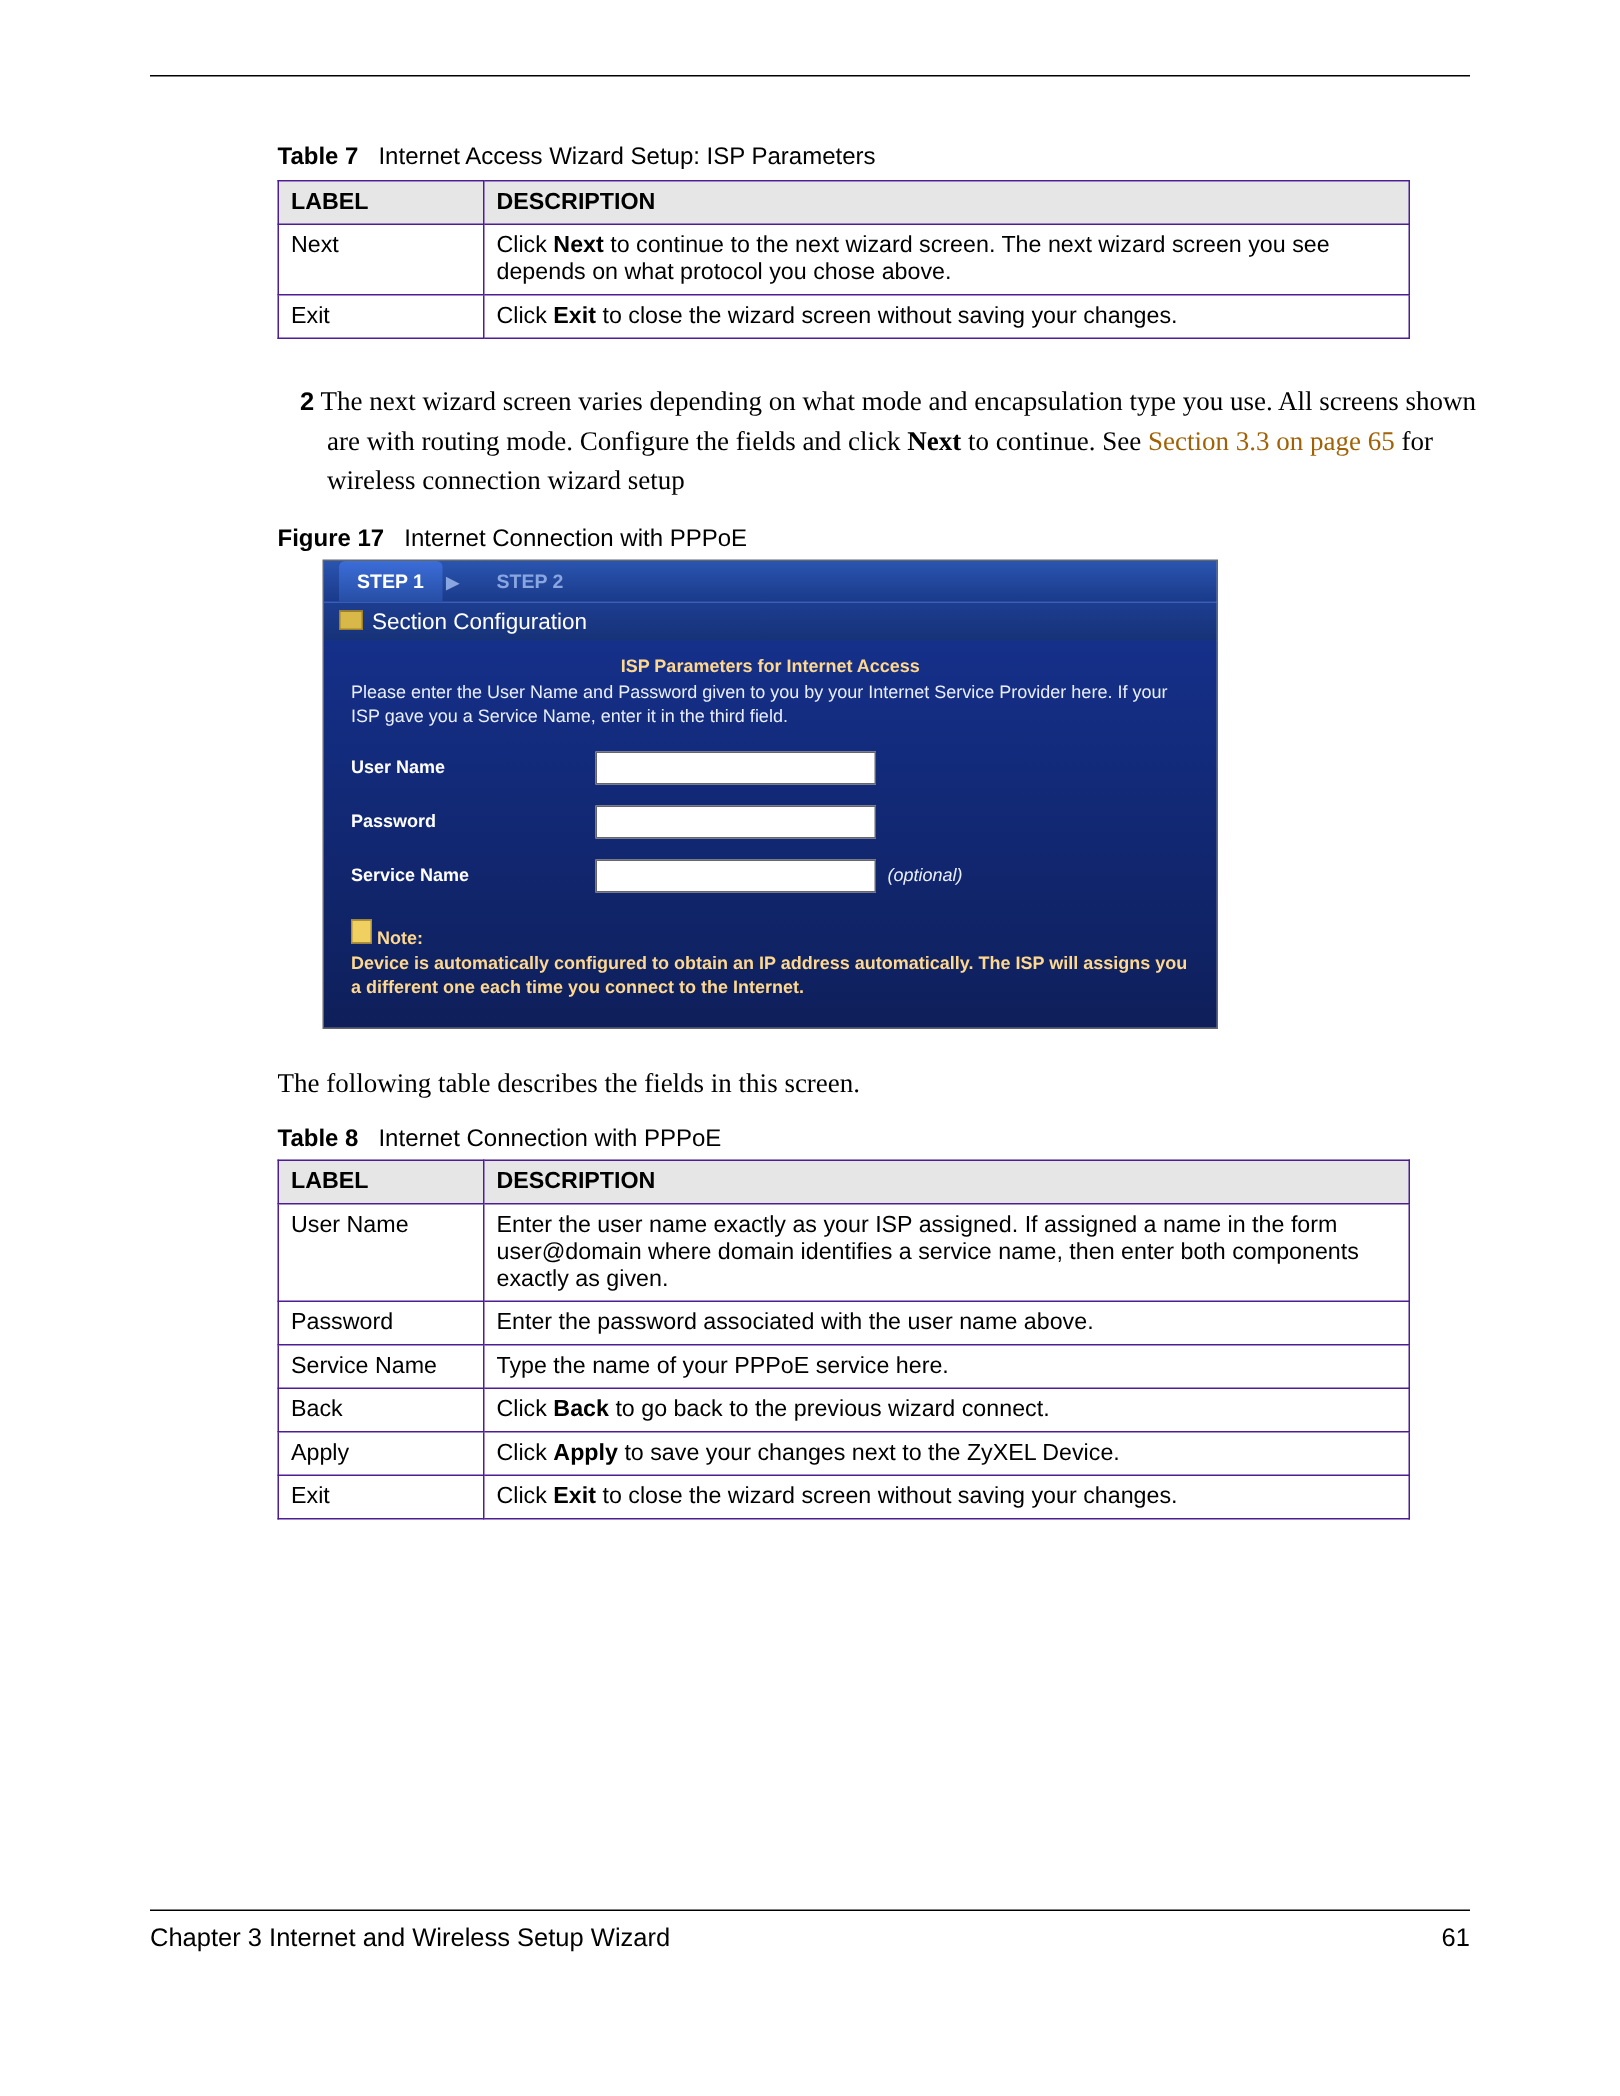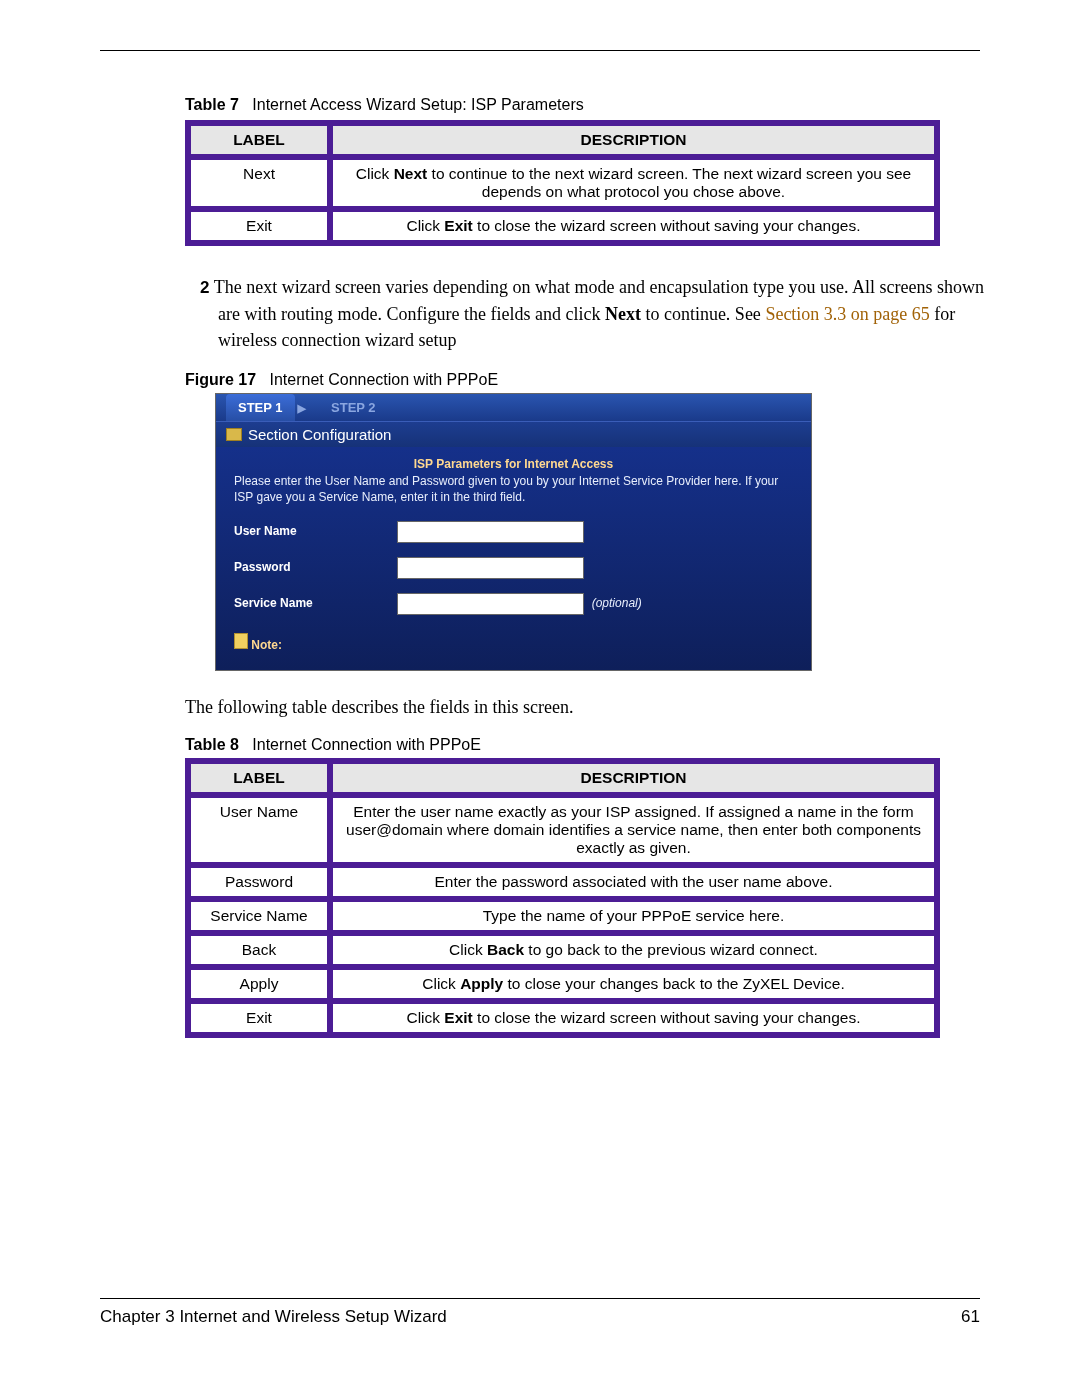--- a/index.html
+++ b/index.html
@@ -26,23 +26,23 @@
   font-size: 16px;
   margin: 10px 0 6px 85px;
 }
 .table-title b { font-weight: bold; }
 .doc-table {
   border-collapse: collapse;
   margin-left: 85px;
   width: 755px;
 }
 .doc-table th, .doc-table td {
-  border: 6px solid #4c1d95;
+  border: 1px solid #4c1d95;
   padding: 5px 8px;
-  text-align: center;
+  text-align: left;
   font-size: 15.5px;
   vertical-align: top;
 }
 .doc-table th {
   background: #e6e6e6;
   font-weight: bold;
 }
 .col-label { width: 120px; }
 .num-para {
   margin: 28px 0 0 100px;
@@ -196,20 +196,21 @@
       </div>
       <div class="form-row">
         <span class="form-label">Service Name</span>
         <span class="form-input"></span>
         <span class="optional-text">(optional)</span>
       </div>
 
       <div class="note-row">
         <span class="note-icon"></span>
         <span class="note-label">Note:</span>
+        <div class="note-text">Device is automatically configured to obtain an IP address automatically. The ISP will assigns you a different one each time you connect to the Internet.</div>
       </div>
 
     </div>
   </div>
 
   <div class="body-text">The following table describes the fields in this screen.</div>
 
   <div class="fig-title" style="">
     <b>Table 8</b>&nbsp;&nbsp;&nbsp;<span>Internet Connection with PPPoE</span>
   </div>
@@ -230,21 +231,21 @@
     <tr>
           <td>Service Name</td>
           <td><span>Type the name of your PPPoE service here.</span><b></b><span></span></td>
         </tr>
     <tr>
           <td>Back</td>
           <td><span>Click </span><b>Back</b><span> to go back to the previous wizard connect.</span></td>
         </tr>
     <tr>
           <td>Apply</td>
-          <td><span>Click </span><b>Apply</b><span> to close your changes back to the ZyXEL Device.</span></td>
+          <td><span>Click </span><b>Apply</b><span> to save your changes next to the ZyXEL Device.</span></td>
         </tr>
     <tr>
           <td>Exit</td>
           <td><span>Click </span><b>Exit</b><span> to close the wizard screen without saving your changes.</span></td>
         </tr>
   </tbody>
     </table>
 
   <div class="footer-line"></div>
   <div class="footer-row">

